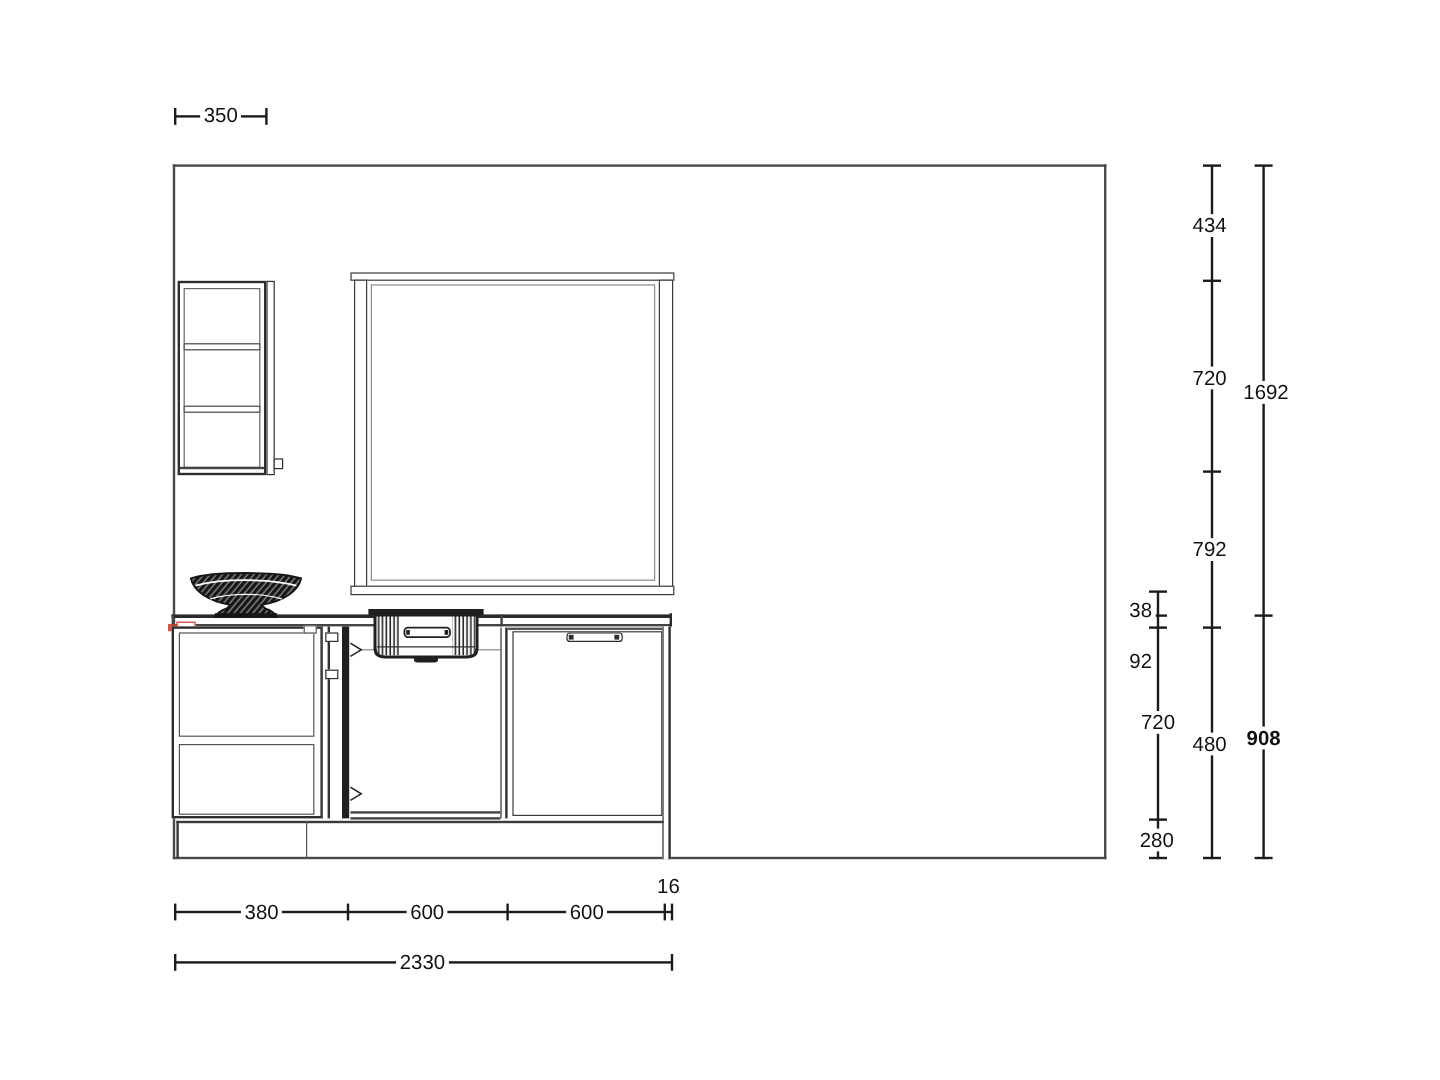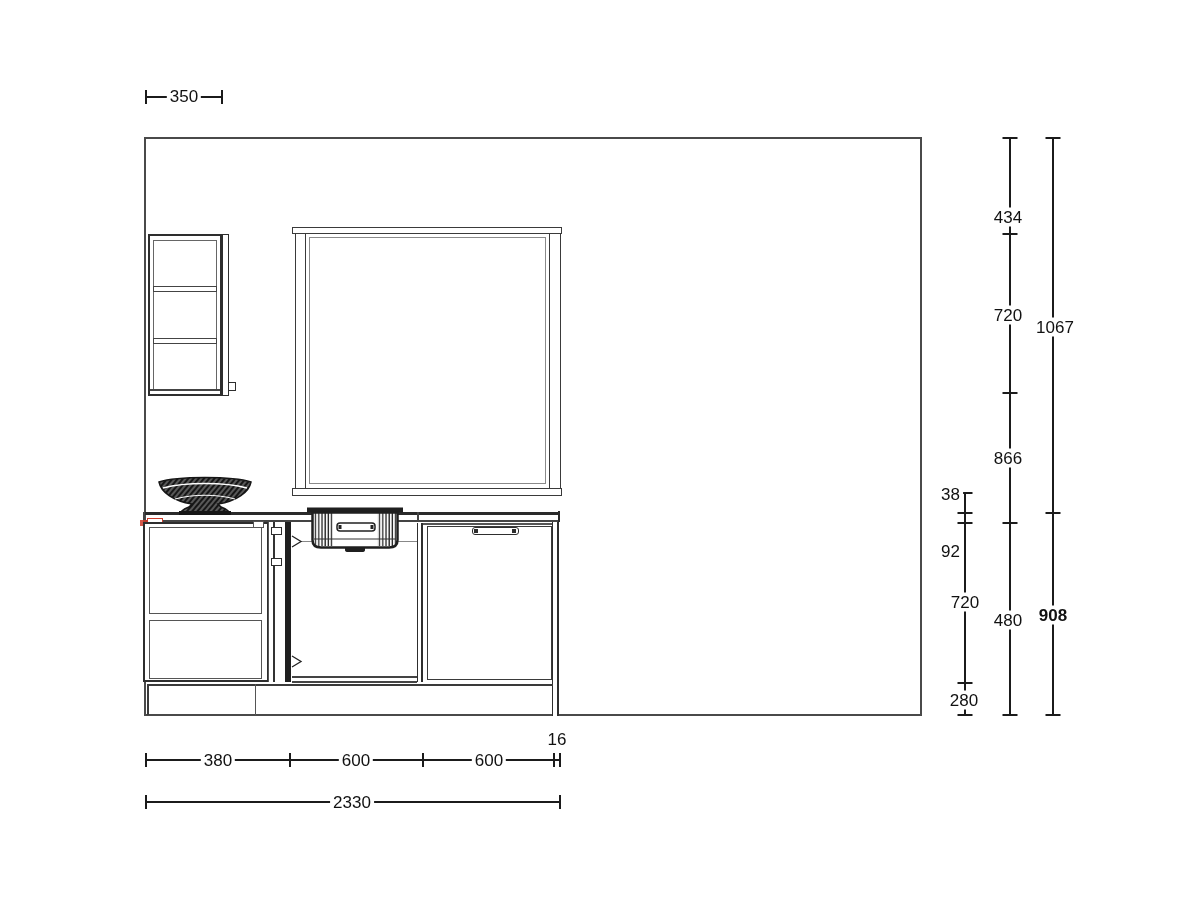--- a/index.html
+++ b/index.html
@@ -152,40 +152,40 @@
   </div>
 
   <div class="grp">
     <div class="dln" style="left:964px;top:493px;width:1.5px;height:223px;"></div>
     <div class="tickh" style="left:965px;top:493px;"></div>
     <div class="tickh" style="left:965px;top:513px;"></div>
     <div class="tickh" style="left:965px;top:523px;"></div>
     <div class="tickh" style="left:965px;top:683px;"></div>
     <div class="tickh" style="left:965px;top:715px;"></div>
     <span class="lbl lbl-r nobg" style="left:963px;top:503px;margin-top:48px;">92</span>
-    <span class="lbl lbl-r" style="left:963px;top:494px;">38</span>
+    <span class="lbl lbl-r" style="left:963px;top:509px;">38</span>
     <span class="lbl" style="left:965px;top:602px;">720</span>
     <span class="lbl" style="left:964px;top:700px;">280</span>
   </div>
 
   <div class="grp">
     <div class="dln" style="left:1009px;top:138px;width:1.5px;height:578px;"></div>
     <div class="tickh" style="left:1010px;top:138px;"></div>
     <div class="tickh" style="left:1010px;top:234px;"></div>
     <div class="tickh" style="left:1010px;top:393px;"></div>
     <div class="tickh" style="left:1010px;top:523px;"></div>
     <div class="tickh" style="left:1010px;top:715px;"></div>
-    <span class="lbl" style="left:1008px;top:188px;margin-top:29px;">434</span>
+    <span class="lbl" style="left:1008px;top:188px;">434</span>
     <span class="lbl" style="left:1008px;top:315px;">720</span>
-    <span class="lbl" style="left:1008px;top:458px;">866</span>
+    <span class="lbl" style="left:1008px;top:458px;">792</span>
     <span class="lbl" style="left:1008px;top:620px;">480</span>
   </div>
 
   <div class="grp">
     <div class="dln" style="left:1052px;top:138px;width:1.5px;height:578px;"></div>
     <div class="tickh" style="left:1053px;top:138px;"></div>
     <div class="tickh" style="left:1053px;top:513px;"></div>
     <div class="tickh" style="left:1053px;top:715px;"></div>
-    <span class="lbl" style="left:1055px;top:327px;">1067</span>
+    <span class="lbl" style="left:1055px;top:327px;">1692</span>
     <span class="lbl" style="left:1053px;top:615px;font-weight:bold;">908</span>
   </div>
 
 </div>
 
 </body></html>

